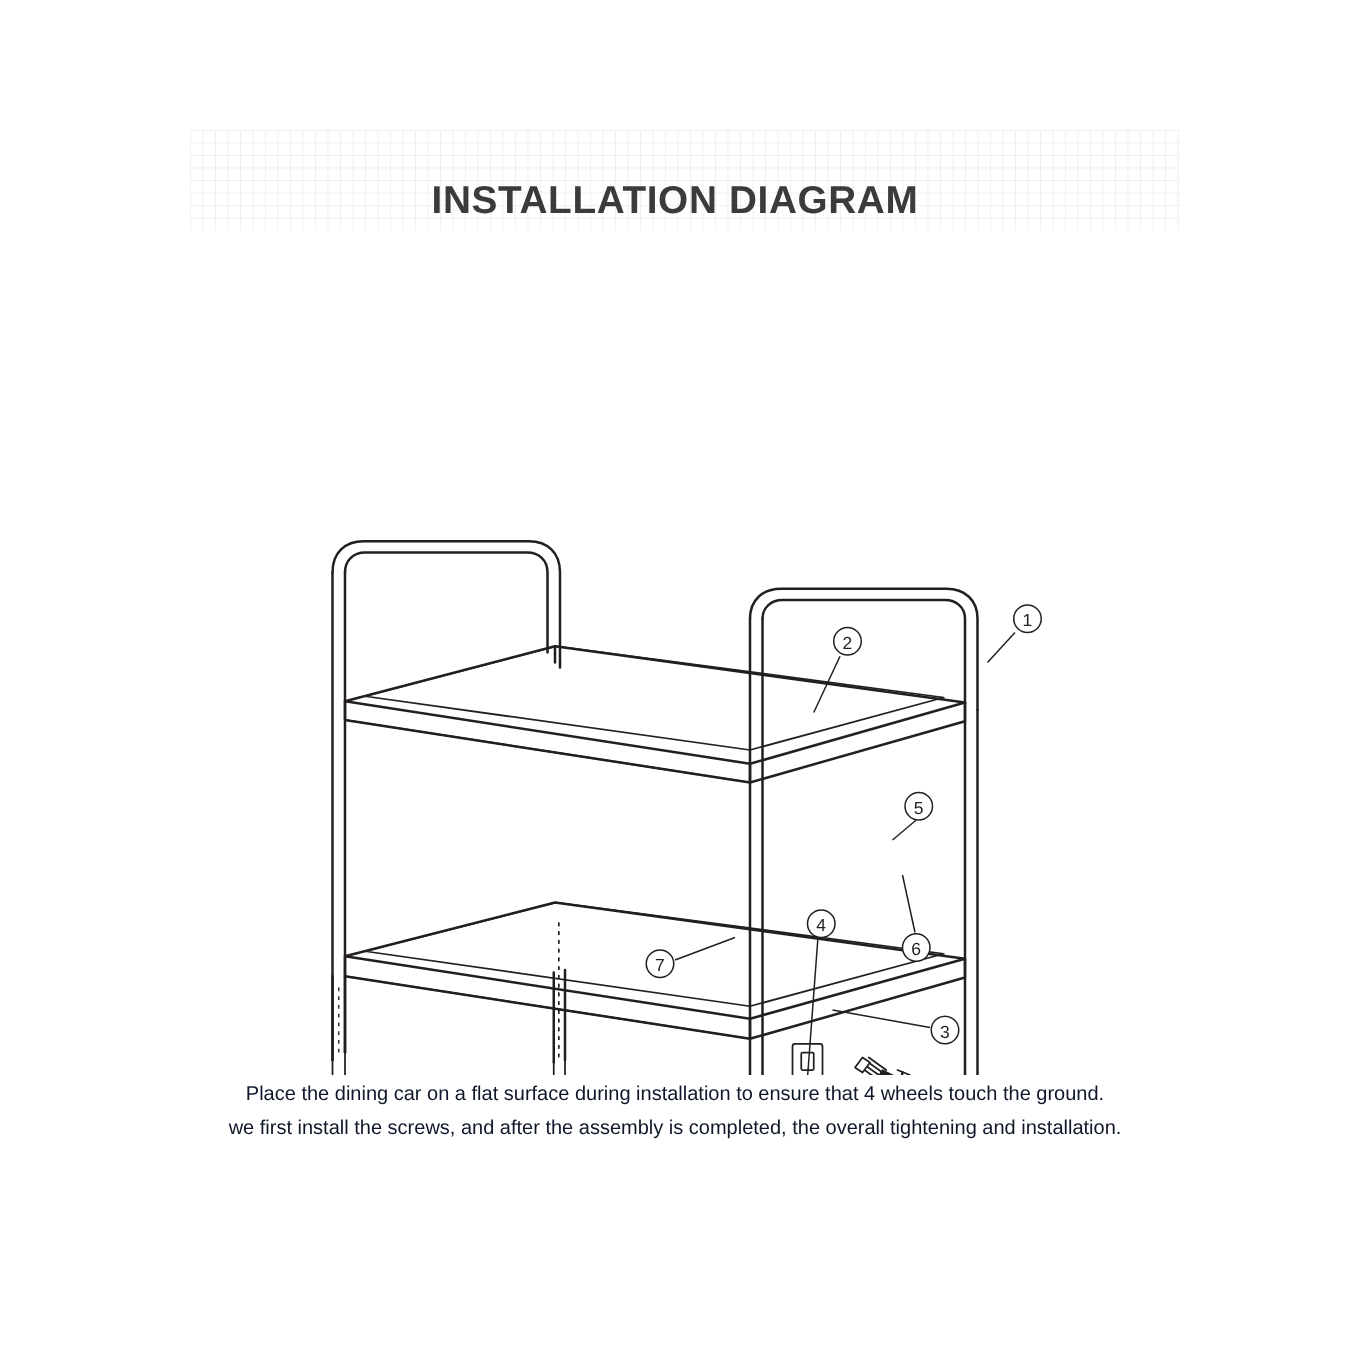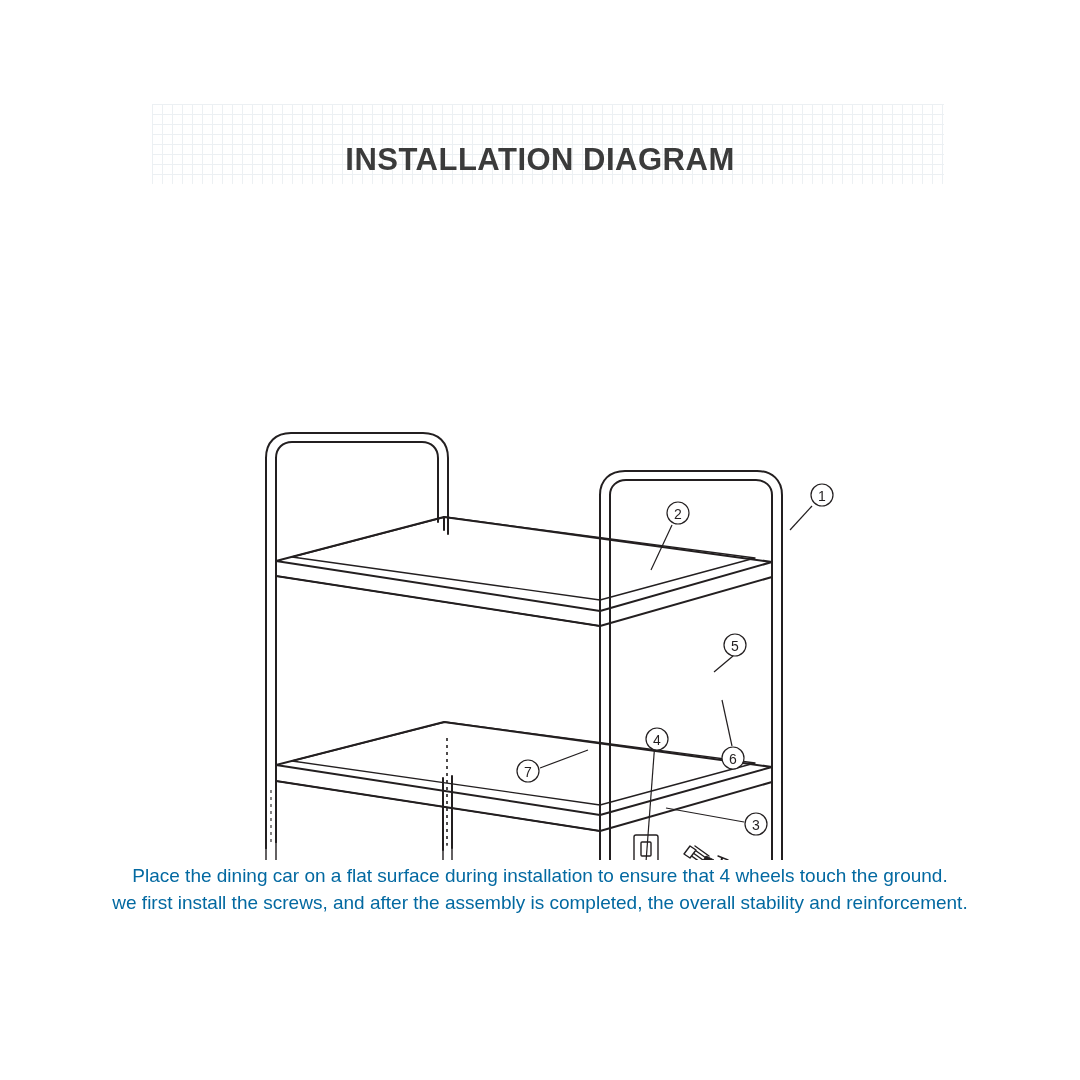--- a/index.html
+++ b/index.html
@@ -52,23 +52,23 @@
     top: 190px;
     width: 1080px;
     height: 670px;
   }
   .caption {
     position: absolute;
     left: 60px;
     top: 862px;
     width: 960px;
     text-align: center;
-    font-size: 19px;
+    font-size: 16px;
     line-height: 27px;
-    color: #0369a1;
+    color: #0f172a;
   }
   .caption div { white-space: nowrap; }
   svg { display: block; }
   .ln { fill: none; stroke: #231f20; stroke-width: 2; stroke-linecap: round; stroke-linejoin: round; }
   .ln-thin { fill: none; stroke: #231f20; stroke-width: 1.4; stroke-linecap: round; stroke-linejoin: round; }
   .ln-lead { fill: none; stroke: #231f20; stroke-width: 1.2; }
   .ln-dash { fill: none; stroke: #231f20; stroke-width: 1.1; stroke-dasharray: 3 4; }
   .fillw-thin { fill: #ffffff; stroke: #231f20; stroke-width: 1.4; stroke-linejoin: round; }
   .filld { fill: #231f20; stroke: #231f20; stroke-width: 1; }
   .num { font-family: "Liberation Sans", sans-serif; font-size: 14px; fill: #231f20; text-anchor: middle; dominant-baseline: central; }
@@ -244,16 +244,16 @@
         <path class="ln-lead" d="M540 578 L588 560"></path>
         <circle class="cirnum" cx="528" cy="581" r="11"></circle>
         <text class="num" x="528" y="582">7</text>
       </g>
 
     </svg>
   </div>
 
   <div class="caption">
     <div>Place the dining car on a flat surface during installation to ensure that 4 wheels touch the ground.</div>
-    <div>we first install the screws, and after the assembly is completed, the overall stability and reinforcement.</div>
+    <div>we first install the screws, and after the assembly is completed, the overall tightening and installation.</div>
   </div>
 
 </div>
 
 </body></html>

